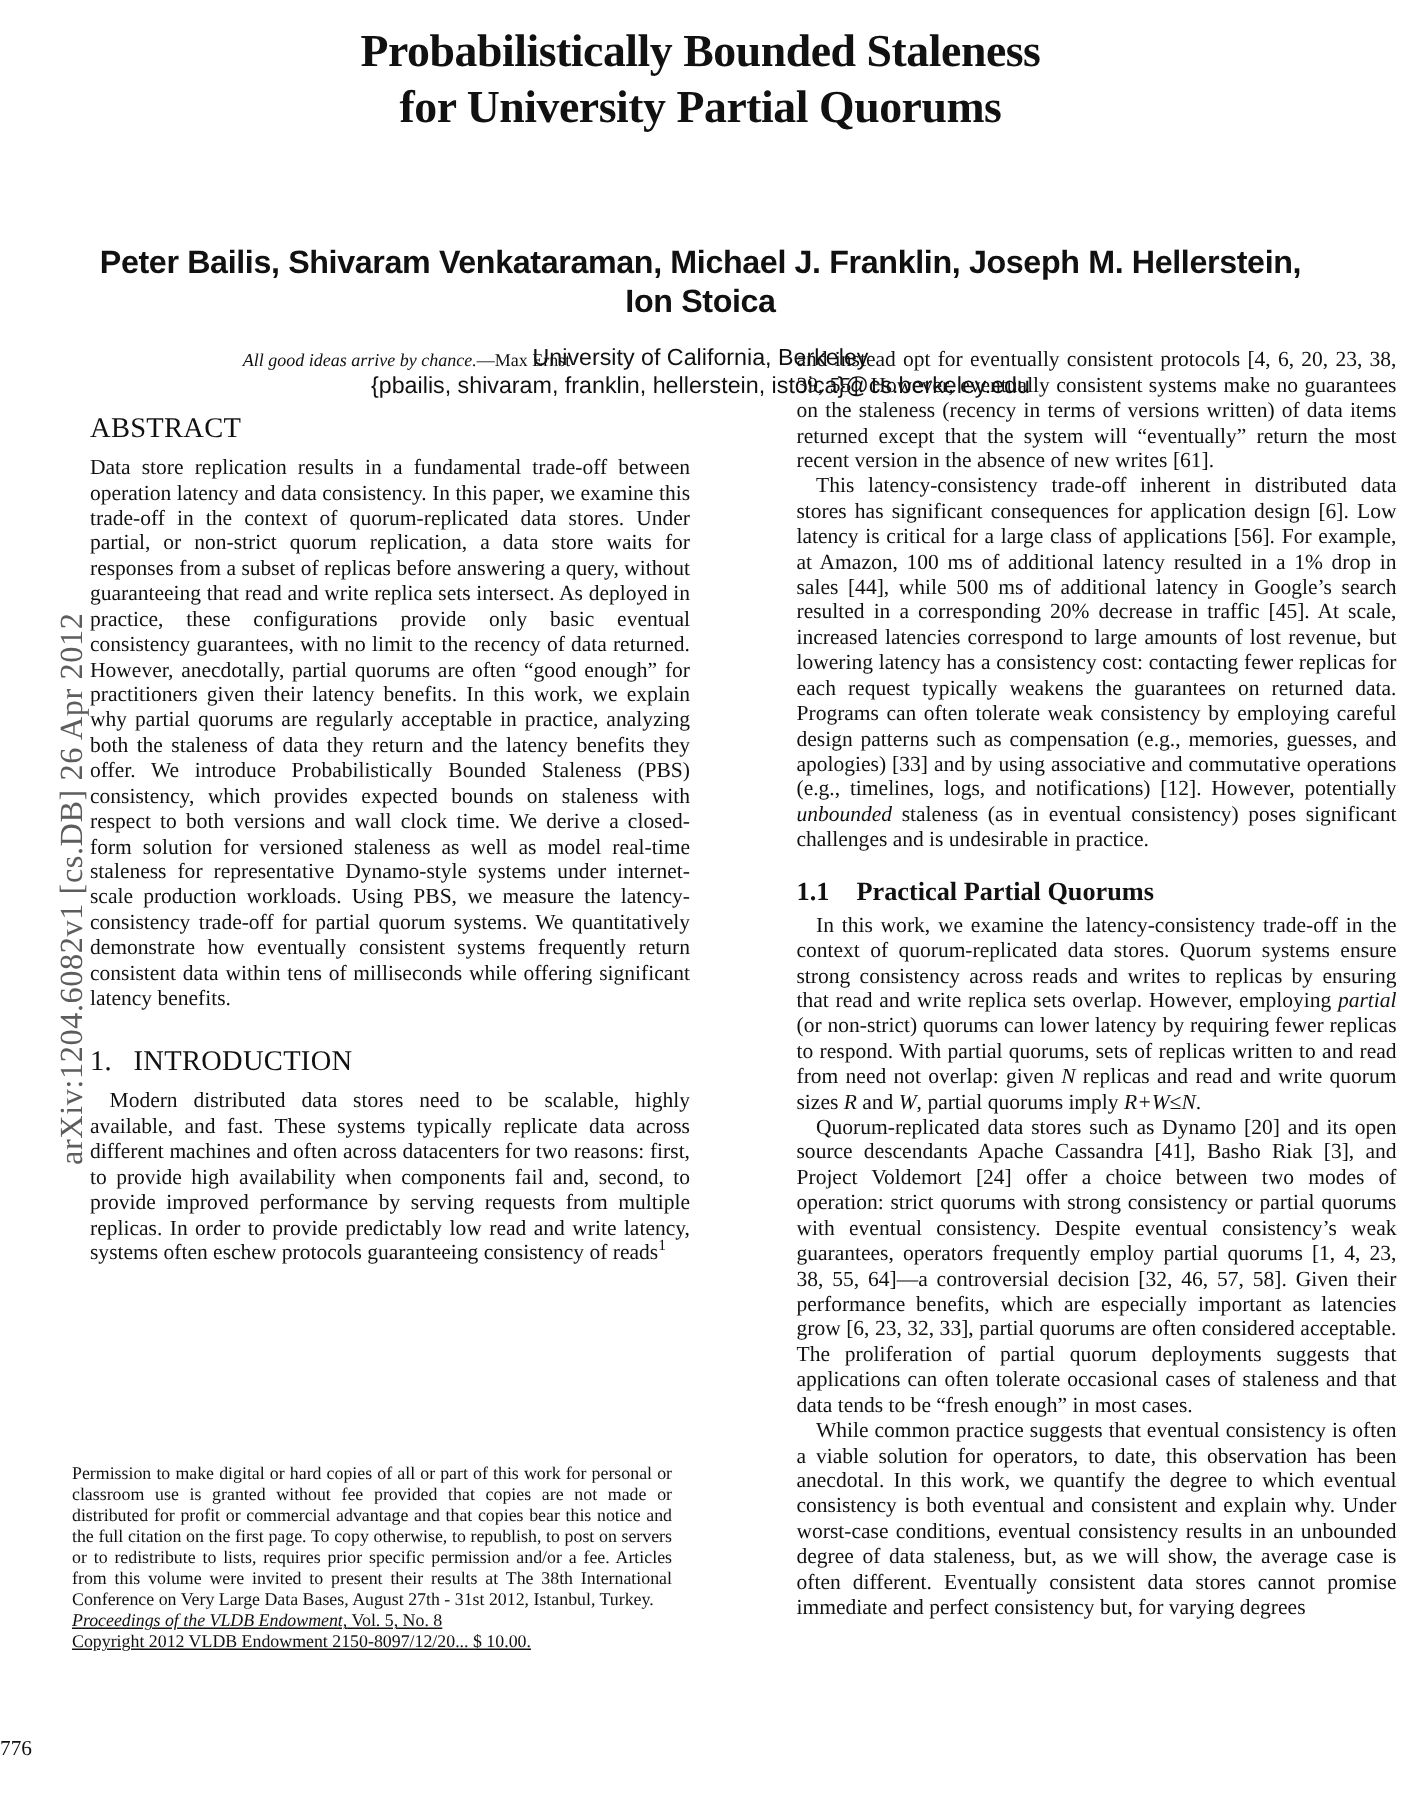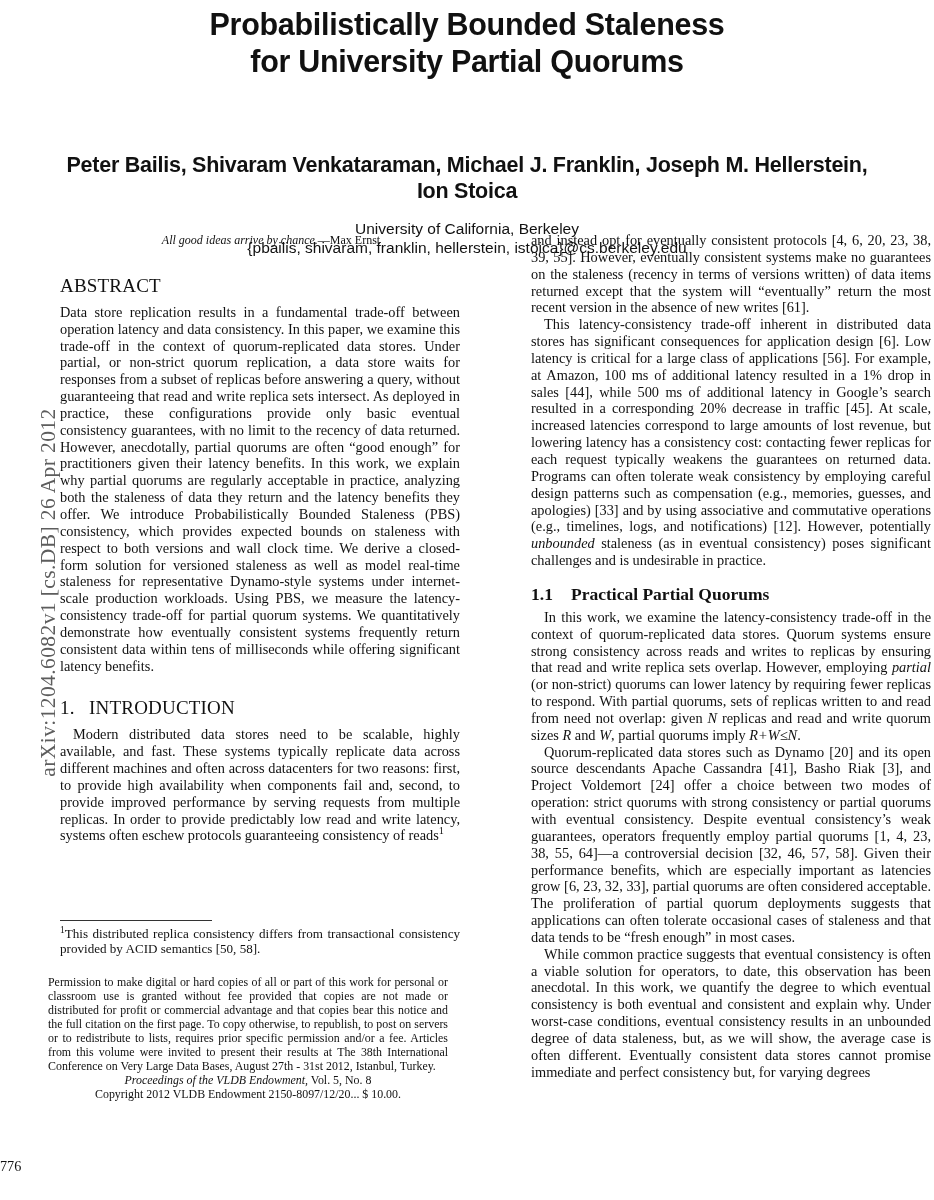--- a/index.html
+++ b/index.html
@@ -35,27 +35,27 @@
 
   
   .title-block {
     position: absolute;
     left: 60px;
     top: 0px;
     width: 814px;
     text-align: center;
   }
   .paper-title {
-    font-family: Liberation Sans, sans-serif;
+    font-family: Liberation Serif, serif;
     font-weight: bold;
     font-size: 30.5px;
     line-height: 37px;
     letter-spacing: -0.3px;
     margin: 0;
-    padding-top: 6px;
+    padding-top: 16px;
   }
   .authors {
     font-family: "Liberation Sans", "DejaVu Sans", sans-serif;
     font-size: 21.5px;
     line-height: 26px;
     margin-top: 72px;
     letter-spacing: -0.25px;
     font-weight: bold;
   }
   .affiliation {
@@ -162,21 +162,21 @@
     position: absolute;
     left: 48px;
     top: 975px;
     width: 400px;
     font-size: 11.9px;
     line-height: 14.05px;
     text-align: justify;
   }
   .copyright-block p { margin: 0; }
   .copyright-block .italic { font-style: italic; }
-  .copyright-line { text-align: center; }
+  .copyright-line { text-align: left; text-decoration: underline; }
 
   
   .page-number {
     position: absolute;
     left: 0;
     top: 1158px;
     width: 934px;
     text-align: left;
     font-size: 14.2px;
   }
@@ -206,24 +206,20 @@
 
     <p class="para noindent">Data store replication results in a fundamental trade-off between operation latency and data consistency. In this paper, we examine this trade-off in the context of quorum-replicated data stores. Under partial, or non-strict quorum replication, a data store waits for responses from a subset of replicas before answering a query, without guaranteeing that read and write replica sets intersect. As deployed in practice, these configurations provide only basic eventual consistency guarantees, with no limit to the recency of data returned. However, anecdotally, partial quorums are often “good enough” for practitioners given their latency benefits. In this work, we explain why partial quorums are regularly acceptable in practice, analyzing both the staleness of data they return and the latency benefits they offer. We introduce Probabilistically Bounded Staleness (PBS) consistency, which provides expected bounds on staleness with respect to both versions and wall clock time. We derive a closed-form solution for versioned staleness as well as model real-time staleness for representative Dynamo-style systems under internet-scale production workloads. Using PBS, we measure the latency-consistency trade-off for partial quorum systems. We quantitatively demonstrate how eventually consistent systems frequently return consistent data within tens of milliseconds while offering significant latency benefits.</p>
 
     <div class="spacer-intro"></div>
 
     <h2 class="sec-head numbered"><span class="num">1.</span><span>INTRODUCTION</span></h2>
 
     <p class="para"><span>Modern distributed data stores need to be scalable, highly available, and fast. These systems typically replicate data across different machines and often across datacenters for two reasons: first, to provide high availability when components fail and, second, to provide improved performance by serving requests from multiple replicas. In order to provide predictably low read and write latency, systems often eschew protocols guaranteeing consistency of reads</span><sup class="fn">1</sup></p>
   </div>
 
-  <div class="footnote-wrap">
-    <div class="footnote-rule"></div>
-    <p class="footnote-text"><sup class="fn">1</sup><span>This distributed replica consistency differs from transactional consistency provided by ACID semantics [50, 58].</span></p>
-  </div>
 
   <div class="copyright-block">
     <p>Permission to make digital or hard copies of all or part of this work for personal or classroom use is granted without fee provided that copies are not made or distributed for profit or commercial advantage and that copies bear this notice and the full citation on the first page. To copy otherwise, to republish, to post on servers or to redistribute to lists, requires prior specific permission and/or a fee. Articles from this volume were invited to present their results at The 38th International Conference on Very Large Data Bases, August 27th - 31st 2012, Istanbul, Turkey.</p>
     <p class="copyright-line"><span class="italic">Proceedings of the VLDB Endowment,</span><span> Vol. 5, No. 8</span></p>
     <p class="copyright-line">Copyright 2012 VLDB Endowment 2150-8097/12/20... $ 10.00.</p>
   </div>
 
   <div class="col col-right">
 
     <p class="para noindent"> and instead opt for eventually consistent protocols [4, 6, 20, 23, 38, 39, 55]. However, eventually consistent systems make no guarantees on the staleness (recency in terms of versions written) of data items returned except that the system will “eventually” return the most recent version in the absence of new writes [61].</p>

